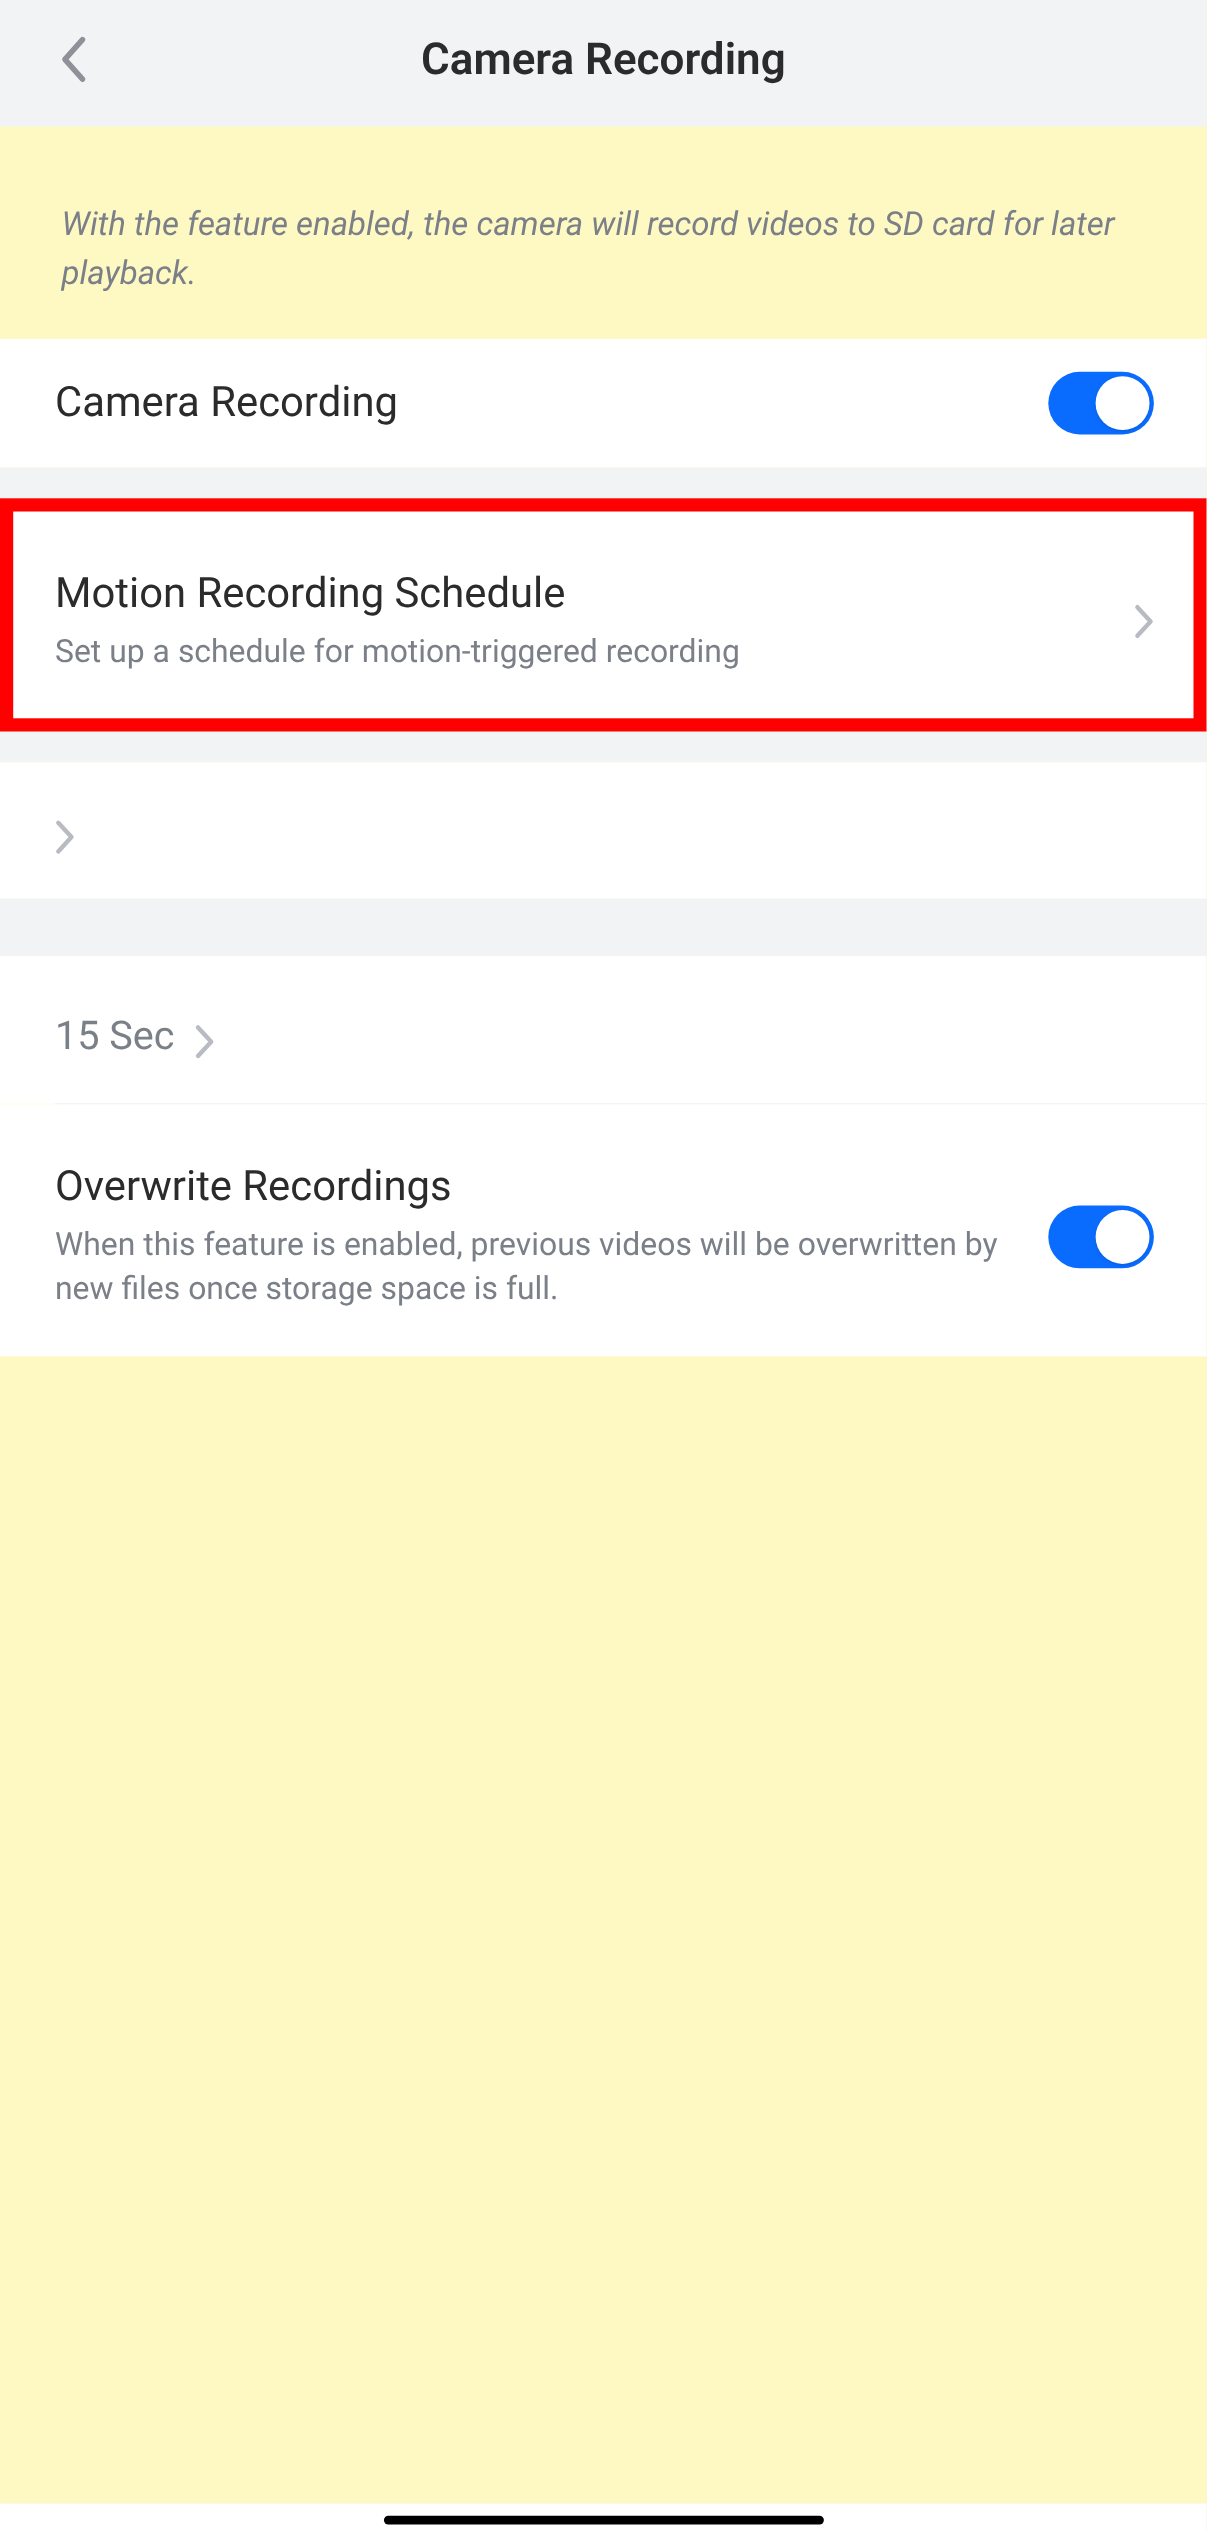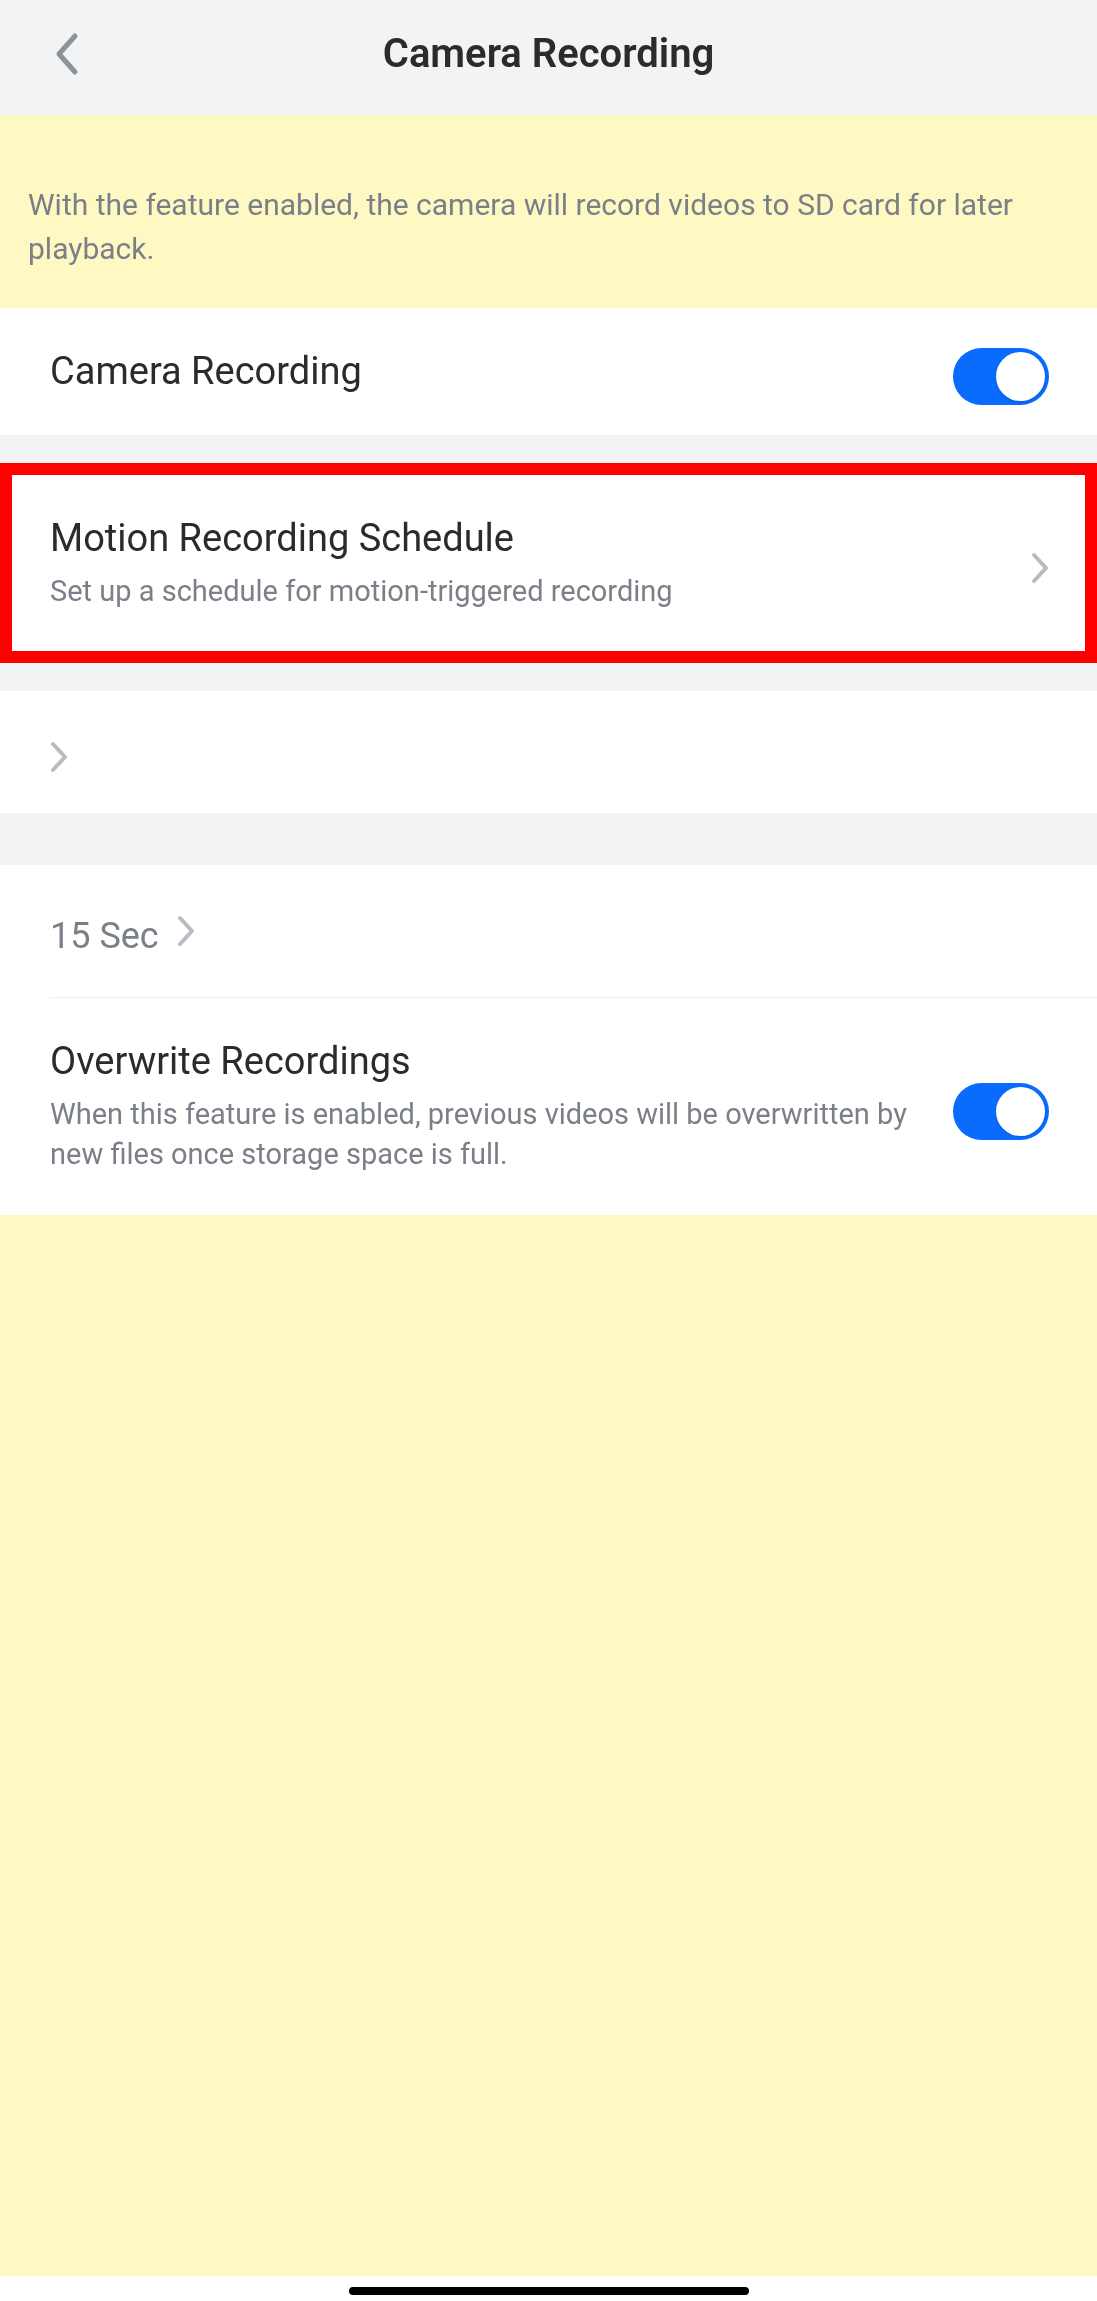--- a/index.html
+++ b/index.html
@@ -46,36 +46,37 @@
       cursor: pointer;
     }
 
     .page-title {
       font-size: 40px;
       font-weight: 600;
       color: #2b2b2b;
     }
 
     .description {
-      padding: 68px 50px 38px 28px;
+      padding: 68px 50px 38px 56px;
       font-size: 30px;
       line-height: 1.45;
       color: #7a7f88;
+      font-style: italic;
     }
 
     .row {
       background: #ffffff;
       display: flex;
       align-items: center;
       justify-content: space-between;
       padding: 30px 48px 30px 50px;
     }
 
     .row-tall {
-      padding: 40px 48px 40px 50px;
+      padding: 52px 48px 40px 50px;
     }
 
     .row-left {
       display: flex;
       flex-direction: column;
       flex: 1;
       min-width: 0;
     }
 
     .row-title {
@@ -94,23 +95,22 @@
     }
 
     .row-value {
       font-size: 36px;
       color: #7a8088;
       margin-right: 18px;
     }
 
     .row-right {
       display: flex;
-      align-items: flex-start;
+      align-items: flex-end;
       flex-shrink: 0;
-      margin-top: 10px;
     }
 
     .toggle {
       width: 96px;
       height: 57px;
       border-radius: 30px;
       position: relative;
       flex-shrink: 0;
     }
 

